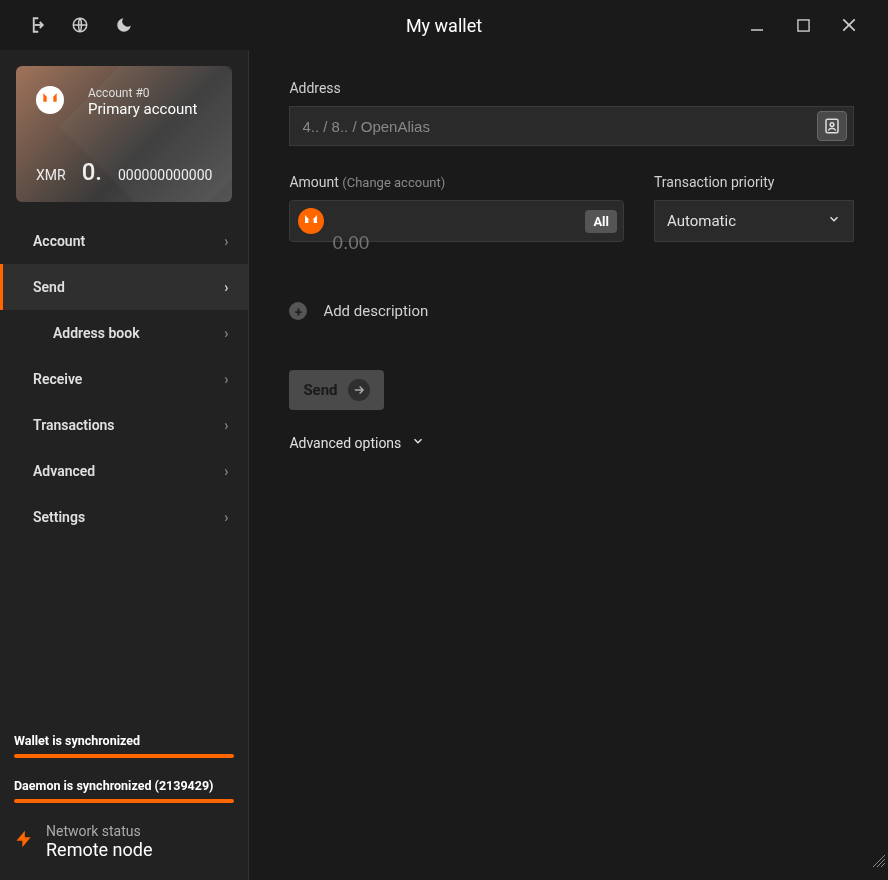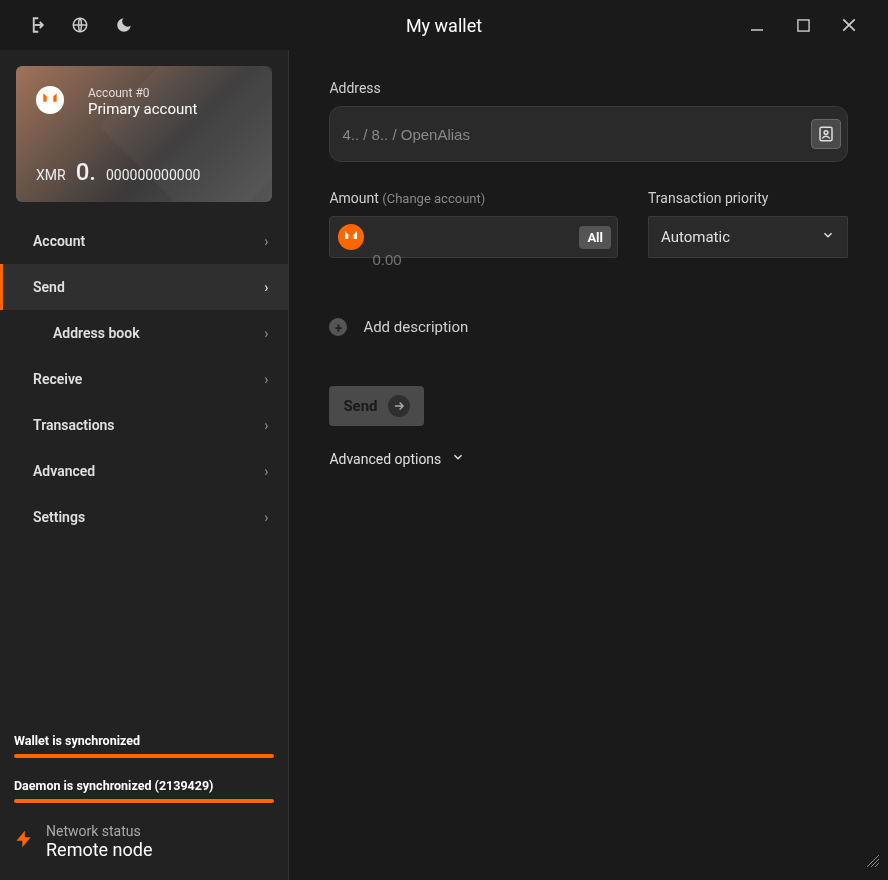--- a/index.html
+++ b/index.html
@@ -17,50 +17,50 @@
   .sidebar { width: 300px; background: #222222; display: flex; flex-direction: column; border-right: 1px solid #333; }
   .main { flex: 1; background: #1a1a1a; padding: 30px 40px 0 40px; position: relative; }
   
   .account-card { margin: 16px; border-radius: 6px; height: 136px; background: linear-gradient(135deg, #a0735a 0%, #3a3a3a 60%, #555 100%); padding: 20px; color: #fff; position: relative; overflow: hidden; }
   .account-card::after { content:''; position:absolute; right:-20px; top:-20px; width:160px; height:160px; background: rgba(255,255,255,0.03); transform: rotate(45deg); }
   .ac-top { display:flex; gap:24px; }
   .ac-logo { width:28px; height:28px; border-radius:50%; background:#fff; display:flex; align-items:center; justify-content:center; }
   .ac-logo svg { width:20px; height:20px; }
   .ac-sub { font-size: 12px; color: #ddd; }
   .ac-name { font-size: 15px; color: #fff; }
-  .ac-balance { margin-top: 40px; font-size: 14px; color:#eee; display:flex; align-items:baseline; gap:10px; }
+  .ac-balance { margin-top: 40px; font-size: 14px; color:#eee; display:flex; align-items:baseline; gap:16px; }
   .ac-balance .big { font-size: 24px; font-weight: 500; }
   
   .nav { display:flex; flex-direction:column; }
   .nav-item { height:46px; display:flex; align-items:center; justify-content:space-between; padding: 0 20px 0 30px; font-size:14px; color:#e0e0e0; cursor:pointer; font-weight:600; border-left:3px solid transparent; }
   .nav-item.sub { padding-left: 50px; font-weight:600; }
   .nav-item.active { background:#2f2f2f; border-left:3px solid #ff6600; }
   .chev { color:#888; }
   
   .sidebar-bottom { margin-top:auto; padding: 10px 14px 20px 14px; font-size:12.5px; }
   .sync-label { font-weight:700; color:#fff; font-size:12.5px; margin-bottom:6px; }
   .sync-bar { height:4px; background:#ff6600; border-radius:2px; margin-bottom:20px; }
   .net-row { display:flex; gap:12px; align-items:center; margin-top:4px; }
   .bolt { color:#ff6600; font-size:26px; }
   .net-sub { font-size:14px; color:#aaa; }
   .net-main { font-size:18px; color:#fff; }
   
   .label { font-size:14px; color:#d0d0d0; margin-bottom:10px; }
   .label .sub { color:#888; font-size:13px; }
-  .input-wrap { display:flex; align-items:center; background:#2a2a2a; border:1px solid #3a3a3a; border-radius:12px; height:56px; padding:0 6px 0 12px; }
+  .input-wrap { display:flex; align-items:center; background:#2a2a2a; border:1px solid #3a3a3a; border-radius:0; height:40px; padding:0 6px 0 12px; }
   .input-wrap input { flex:1; background:transparent; border:none; outline:none; color:#e0e0e0; font-size:15px; }
   .input-wrap input::placeholder { color:#888; }
   .ab-btn { width:30px; height:30px; display:flex; align-items:center; justify-content:center; background:#4a4a4a; border-radius:4px; cursor:pointer; border:1px solid #666; }
   
   .row2 { display:flex; gap:30px; margin-top:28px; }
   .col-amount { flex: 0 0 275px; }
   .col-priority { flex: 0 0 200px; }
   .amount-input { display:flex; align-items:center; background:#2a2a2a; border:1px solid #3a3a3a; border-radius:4px; height:42px; padding:0 6px 0 8px; gap:8px; }
   .xmr-icon { width:26px; height:26px; border-radius:50%; background:#ff6600; display:flex; align-items:center; justify-content:center; color:#fff; font-size:13px; font-weight:700; }
-  .amount-input input { flex:1; background:transparent; border:none; outline:none; color:#f97316; font-size:15px;margin-top:44px; }
+  .amount-input input { flex:1; background:transparent; border:none; outline:none; color:#f97316; font-size:19px;margin-top:44px; }
   .all-btn { background:#555; color:#fff; font-size:13px; font-weight:700; padding:4px 8px; border-radius:4px; cursor:pointer; }
   .select { display:flex; align-items:center; justify-content:space-between; background:#2a2a2a; border:1px solid #3a3a3a; border-radius:1px; height:42px; padding:0 12px; cursor:pointer; font-size:15px; color:#e0e0e0; }
   
   .add-desc { display:flex; align-items:center; gap:16px; margin-top:60px; color:#d0d0d0; cursor:pointer; font-size:15px; }
   .plus-circle { width:18px; height:18px; border-radius:50%; background:#555; color:#222; display:flex; align-items:center; justify-content:center; font-weight:900; font-size:13px; }
   
   .send-btn { display:inline-flex; align-items:center; gap:10px; background:#4a4a4a; color:#1a1a1a; font-weight:700; padding:9px 14px; border-radius:4px; margin-top:50px; cursor:pointer; font-size:15px; }
   .send-btn .arrow-circle { width:22px; height:22px; border-radius:50%; background:#2f2f2f; display:flex; align-items:center; justify-content:center; color:#aaa; }
   
   .adv-opts { display:flex; align-items:center; gap:10px; margin-top:24px; color:#e0e0e0; cursor:pointer; font-size:14px; }

